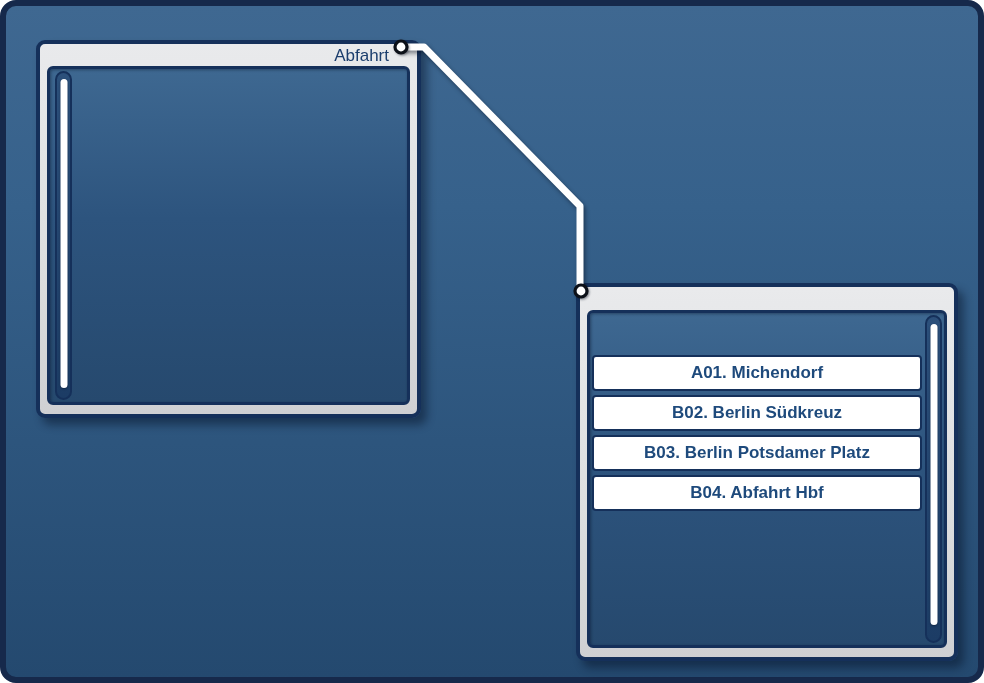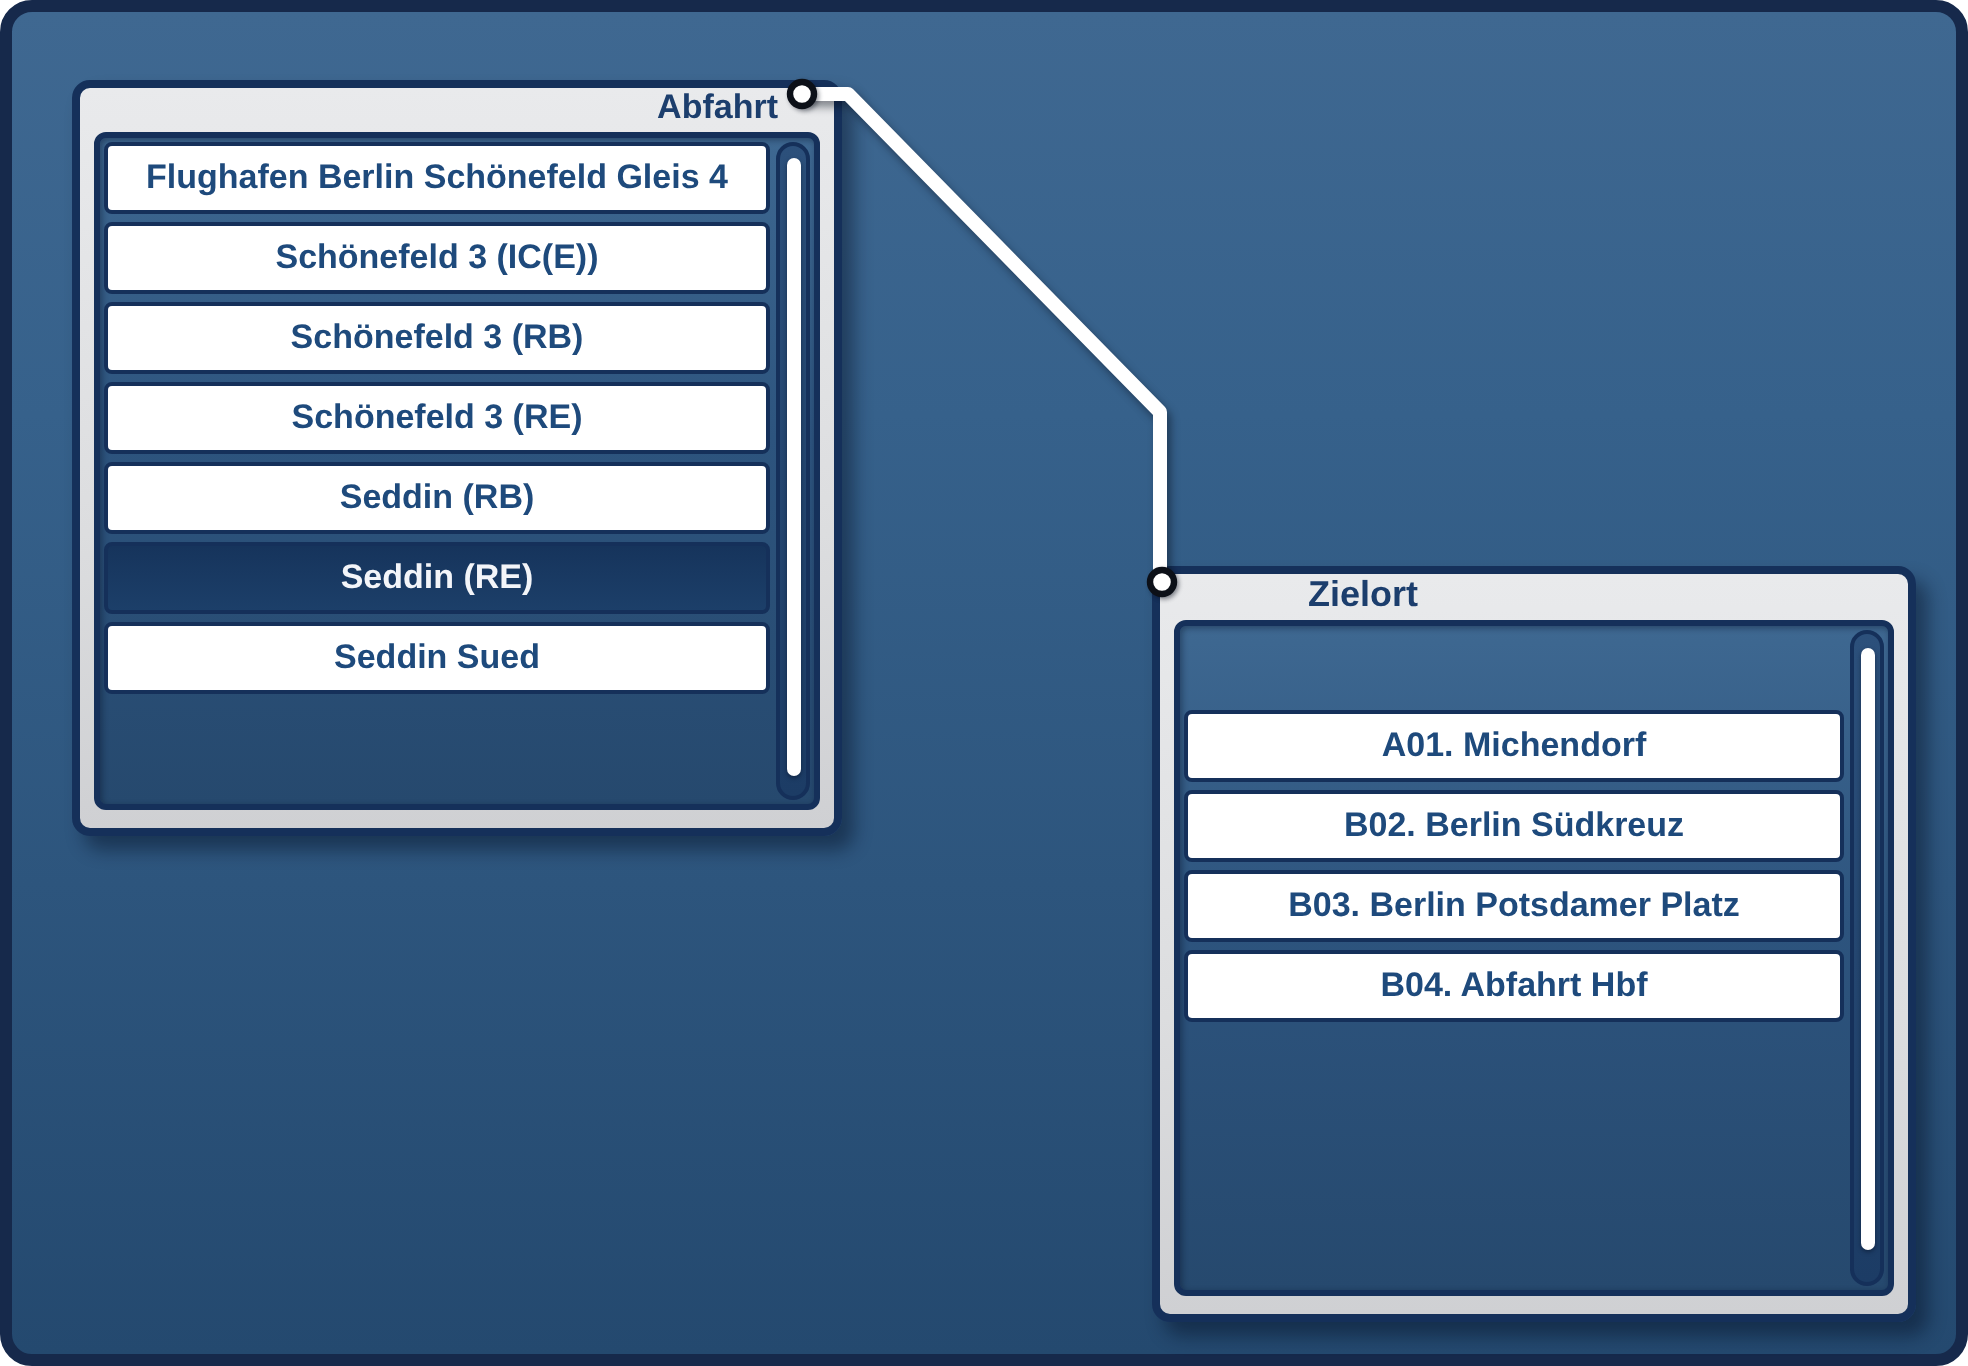--- a/index.html
+++ b/index.html
@@ -30,23 +30,23 @@
     position:absolute;box-sizing:border-box;
     border:4px solid var(--navy-border);
     border-radius:9px;
     background:linear-gradient(180deg,#e9eaec 0%, var(--panel-frame) 60%, #cfd0d3 100%);
     box-shadow:6px 7px 9px rgba(5,15,35,0.45);
   }
   .panel-abfahrt{left:30px;top:34px;width:385px;height:378px;}
   .panel-zielort{left:570px;top:277px;width:382px;height:378px;}
   .panel-header{
     position:absolute;left:0;right:0;top:0;
-    display:flex;align-items:flex-start;
+    display:flex;align-items:flex-end;
     color:var(--header-text);
-    font-size:17px;font-weight:bold;margin-left:48px;
+    font-size:17px;font-weight:normal;
   }
   .panel-abfahrt .panel-header{height:22px;justify-content:flex-end;padding-right:28px;}
   .panel-zielort .panel-header{height:43px;justify-content:flex-start;padding-left:26px;font-size:18px;}
   .list-box{
     position:absolute;left:7px;right:7px;bottom:9px;box-sizing:border-box;
     border:3px solid var(--navy-border);
     border-radius:6px;
     background:linear-gradient(180deg,#3e6891 0%, #2d547e 45%, #26496e 100%);
     display:flex;
     padding:2px;
@@ -102,29 +102,20 @@
 </head>
 <body>
 
 <div class="window">
 
   <div class="panel panel-abfahrt">
     <div class="panel-header">
       <span class="panel-title">Abfahrt</span>
     </div>
     <div class="list-box">
-      <div class="list-items">
-          <div class="list-item">Flughafen Berlin Schönefeld Gleis 4</div>
-          <div class="list-item">Schönefeld 3 (IC(E))</div>
-          <div class="list-item">Schönefeld 3 (RB)</div>
-          <div class="list-item">Schönefeld 3 (RE)</div>
-          <div class="list-item">Seddin (RB)</div>
-          <div class="list-item selected">Seddin (RE)</div>
-          <div class="list-item">Seddin Sued</div>
-        </div>
       <div class="scrollbar">
         <div class="scroll-thumb"></div>
       </div>
     </div>
   </div>
 
   <div class="panel panel-zielort">
     <div class="panel-header">
       <span class="panel-title">Zielort</span>
     </div>

